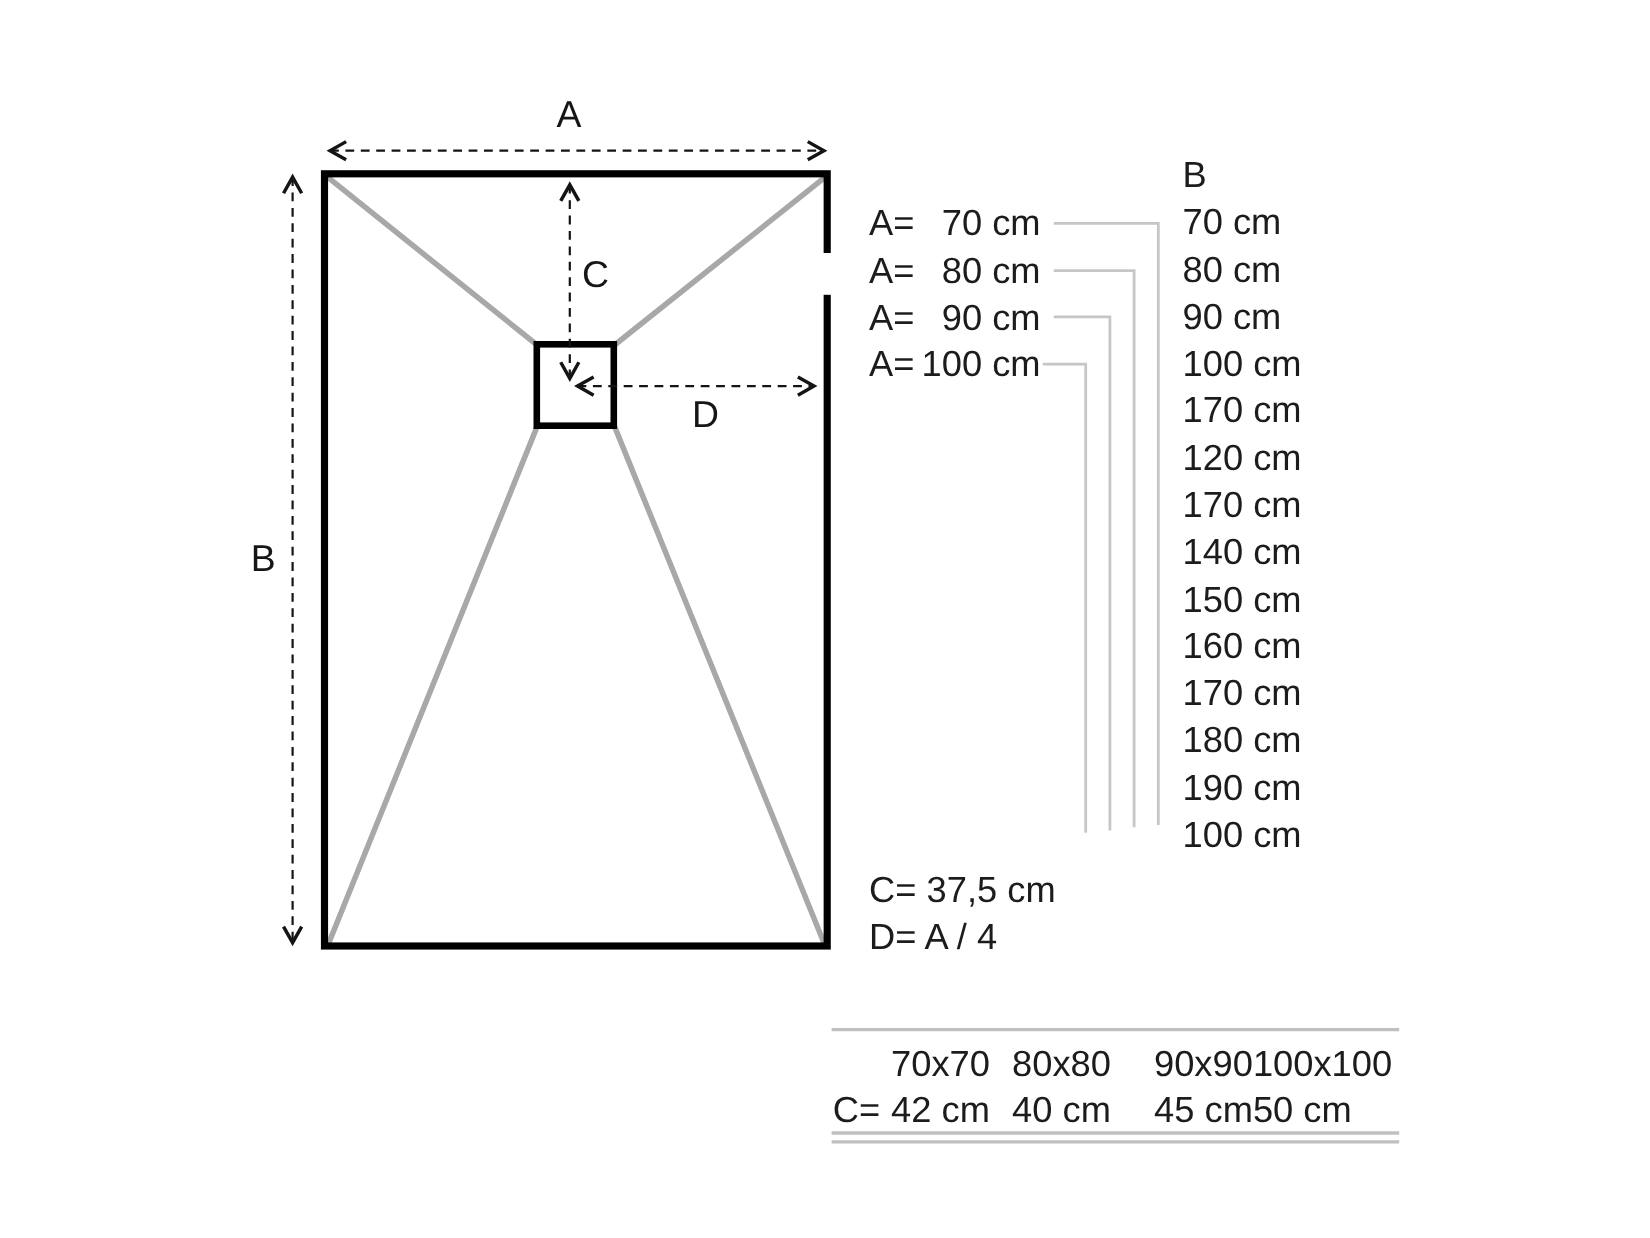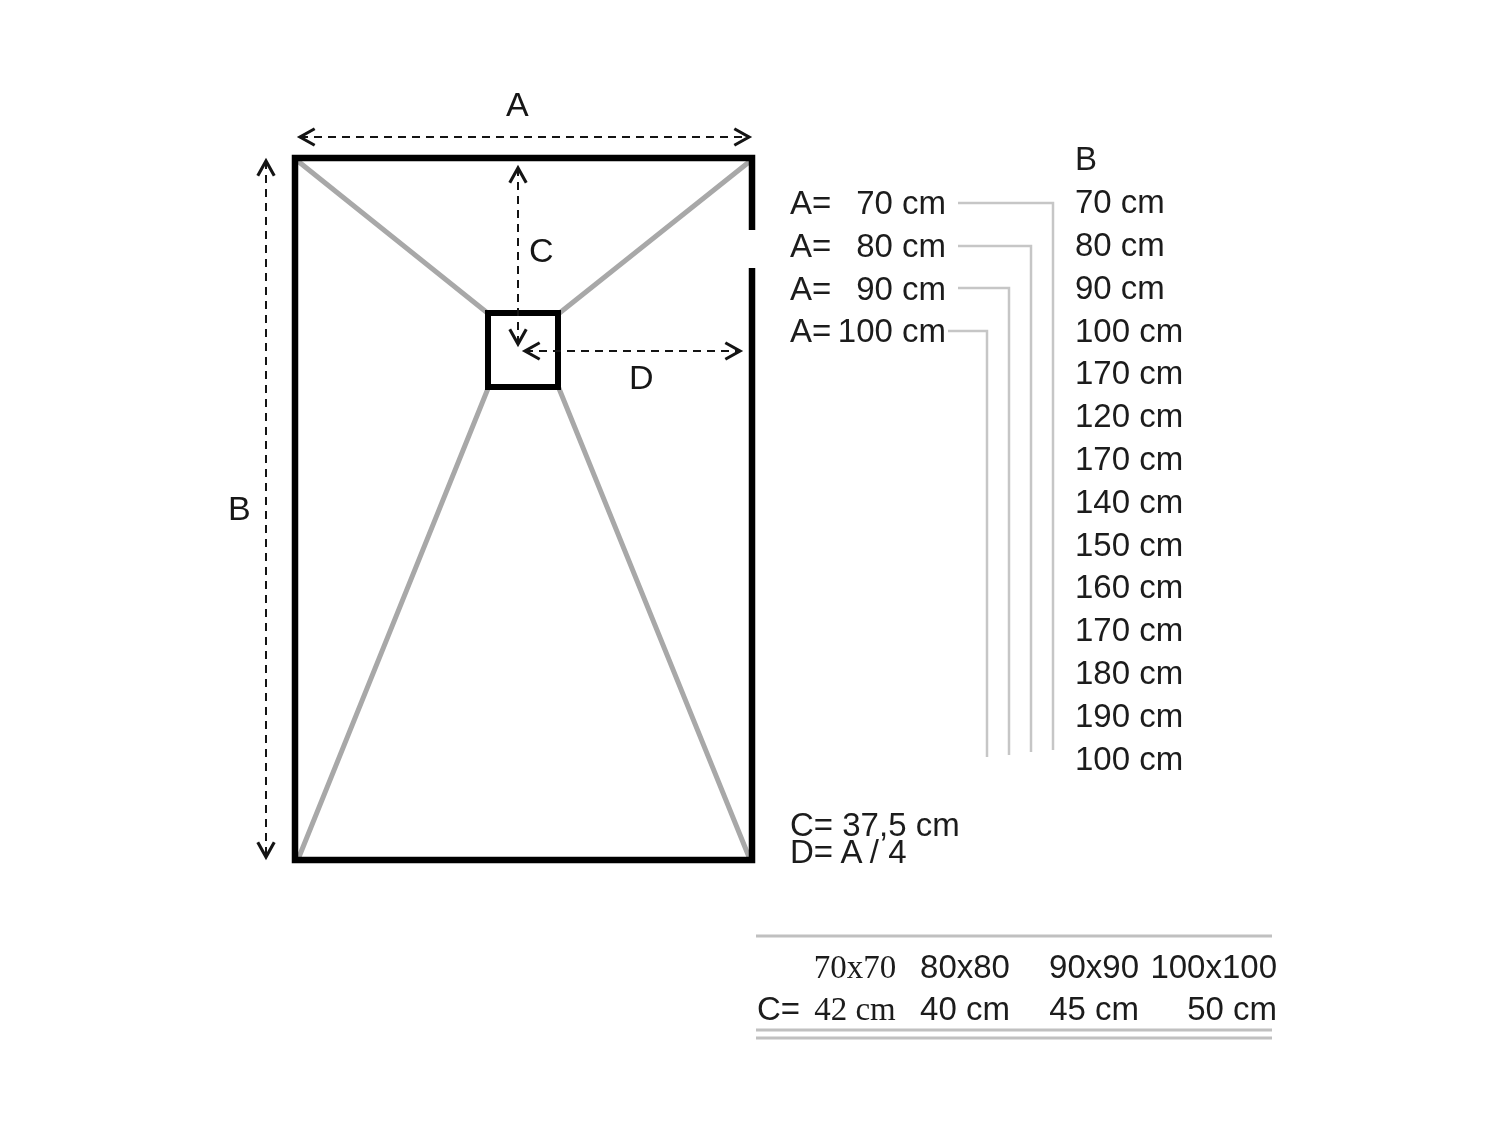--- a/index.html
+++ b/index.html
@@ -17,24 +17,24 @@
   .a-val { display:inline-block; width:118px; text-align:right; }
 
   
   .b-col { display:flex; flex-direction:column; }
   .b-row { height:42.8px; display:flex; align-items:center; font-size:33px; }
 
   
   .size-table { width:520px; }
   .t-row { display:flex; height:42px; align-items:center; font-size:33px; }
   .t-label { width:44px; text-align:left; }
-  .t-c1 { width:108px; text-align:center;font-family:Liberation Serif, serif; }
+  .t-c1 { width:108px; text-align:center; }
   .t-c2 { width:112px; text-align:center; }
   .t-c3 { width:118px; text-align:right; }
-  .t-c4 { width:138px; text-align:right; }
+  .t-c4 { width:138px; text-align:left; }
 </style>
 </head>
 <body>
 
 <div class="page">
 
   <svg class="layer" viewBox="0 0 1500 1125" aria-hidden="true">
     <defs>
       <marker id="arrow" viewBox="0 0 12 12" refX="10" refY="6" markerWidth="11" markerHeight="11" orient="auto-start-reverse">
         <path d="M2,1.5 L10,6 L2,10.5" fill="none" stroke="#141414" stroke-width="1.7"></path>
@@ -110,21 +110,21 @@
     <div class="b-row">170 cm</div>
     <div class="b-row">140 cm</div>
     <div class="b-row">150 cm</div>
     <div class="b-row">160 cm</div>
     <div class="b-row">170 cm</div>
     <div class="b-row">180 cm</div>
     <div class="b-row">190 cm</div>
     <div class="b-row">100 cm</div>
   </div>
 
-  <div class="abs txt" style="left:790px; top:791px;margin-top:16px;">C= 37,5 cm</div>
+  <div class="abs txt" style="left:790px; top:791px;">C= 37,5 cm</div>
   <div class="abs txt" style="left:790px; top:834px;">D= A / 4</div>
 
   <div class="abs size-table" style="left:757px; top:946px;">
     <div class="t-row">
       <span class="t-label"></span>
       <span class="t-c1">70x70</span>
       <span class="t-c2">80x80</span>
       <span class="t-c3">90x90</span>
       <span class="t-c4">100x100</span>
     </div>

